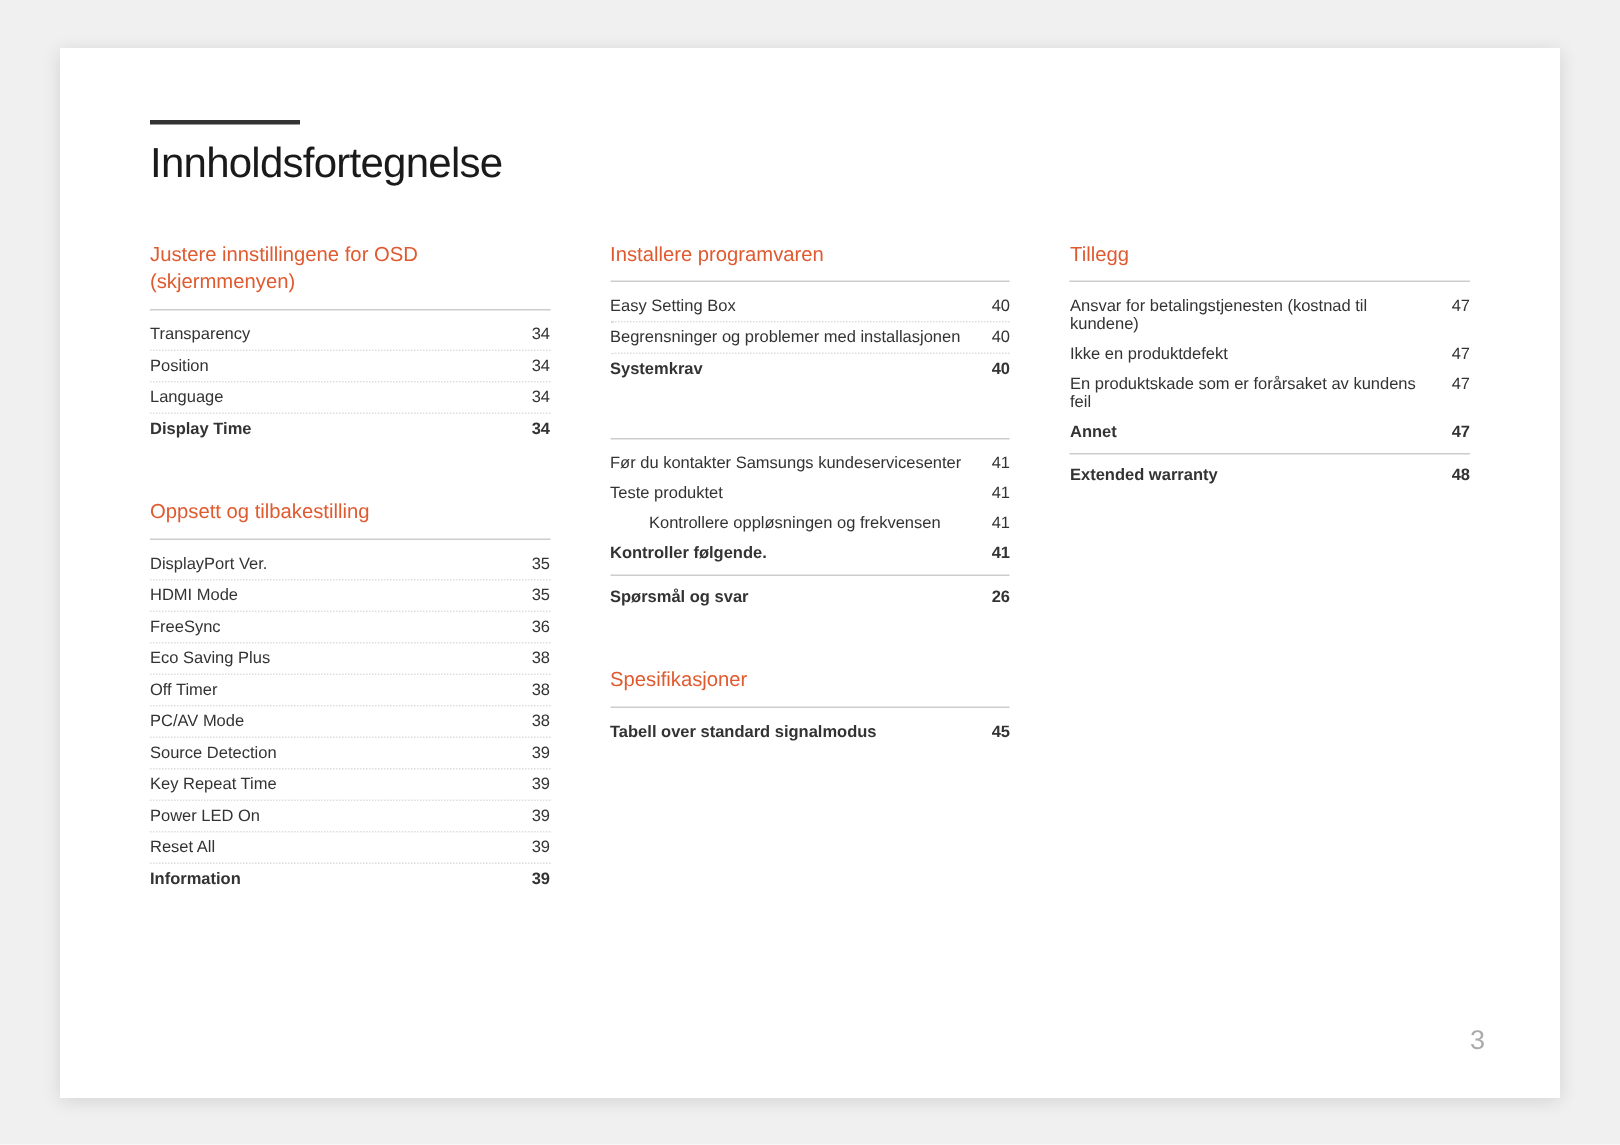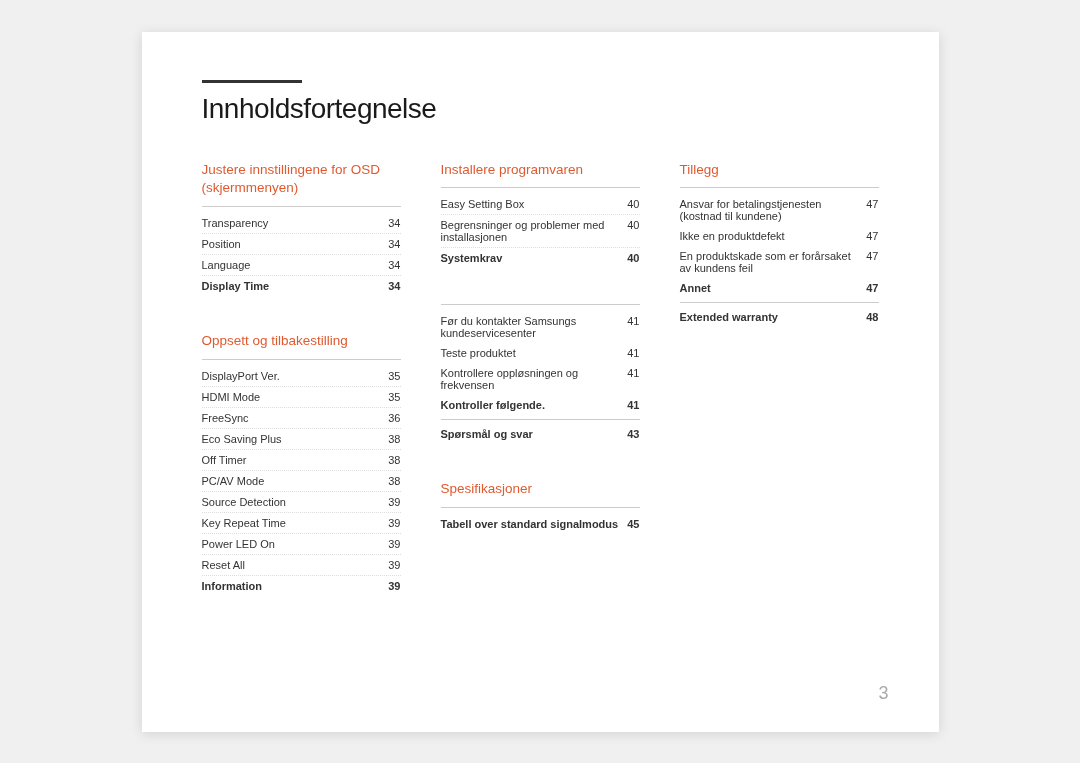--- a/index.html
+++ b/index.html
@@ -5,21 +5,21 @@
     * { margin: 0; padding: 0; box-sizing: border-box; }
     body {
       background: #f0f0f0;
       display: flex;
       justify-content: center;
       align-items: center;
       min-height: 100vh;
       font-family: 'Arial', sans-serif;
     }
     .page {
-      width: 797px;
+      width: 1000px;
       min-height: 700px;
       background: #ffffff;
       padding: 48px 60px 64px 60px;
       position: relative;
       box-shadow: 0 2px 12px rgba(0,0,0,0.12);
     }
     .page-title-bar {
       width: 100px;
       height: 3px;
       background: #333;
@@ -195,32 +195,32 @@
         <hr class="toc-divider">
         <div style="border-bottom: 1px solid #ccc; padding-bottom: 4px; margin-bottom: 4px;">
           <div class="toc-row" style="border-bottom:none;">
             <span class="toc-label">Før du kontakter Samsungs kundeservicesenter</span>
             <span class="toc-page">41</span>
           </div>
           <div class="toc-row" style="border-bottom:none;">
             <span class="toc-label">Teste produktet</span>
             <span class="toc-page">41</span>
           </div>
-          <div class="toc-row" style="border-bottom:none;">
+          <div class="toc-row" style="border-bottom:none;text-align:center;">
             <span class="toc-label">Kontrollere oppløsningen og frekvensen</span>
             <span class="toc-page">41</span>
           </div>
           <div class="toc-row" style="border-bottom:none;">
             <span class="toc-label">Kontroller følgende.</span>
             <span class="toc-page">41</span>
           </div>
         </div>
         <div class="toc-row">
           <span class="toc-label">Spørsmål og svar</span>
-          <span class="toc-page">43</span>
+          <span class="toc-page">26</span>
         </div>
       </div>
 
       <div class="section">
         <div class="section-title">Spesifikasjoner</div>
         <hr class="toc-divider">
         <div class="toc-row">
           <span class="toc-label">Tabell over standard signalmodus</span>
           <span class="toc-page">45</span>
         </div>

